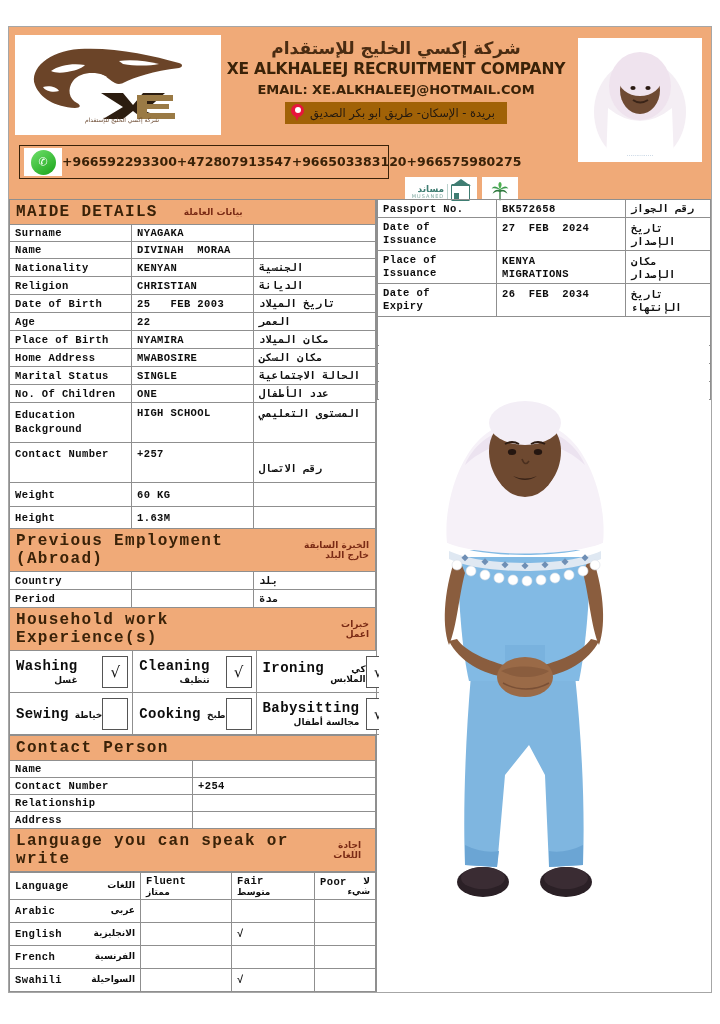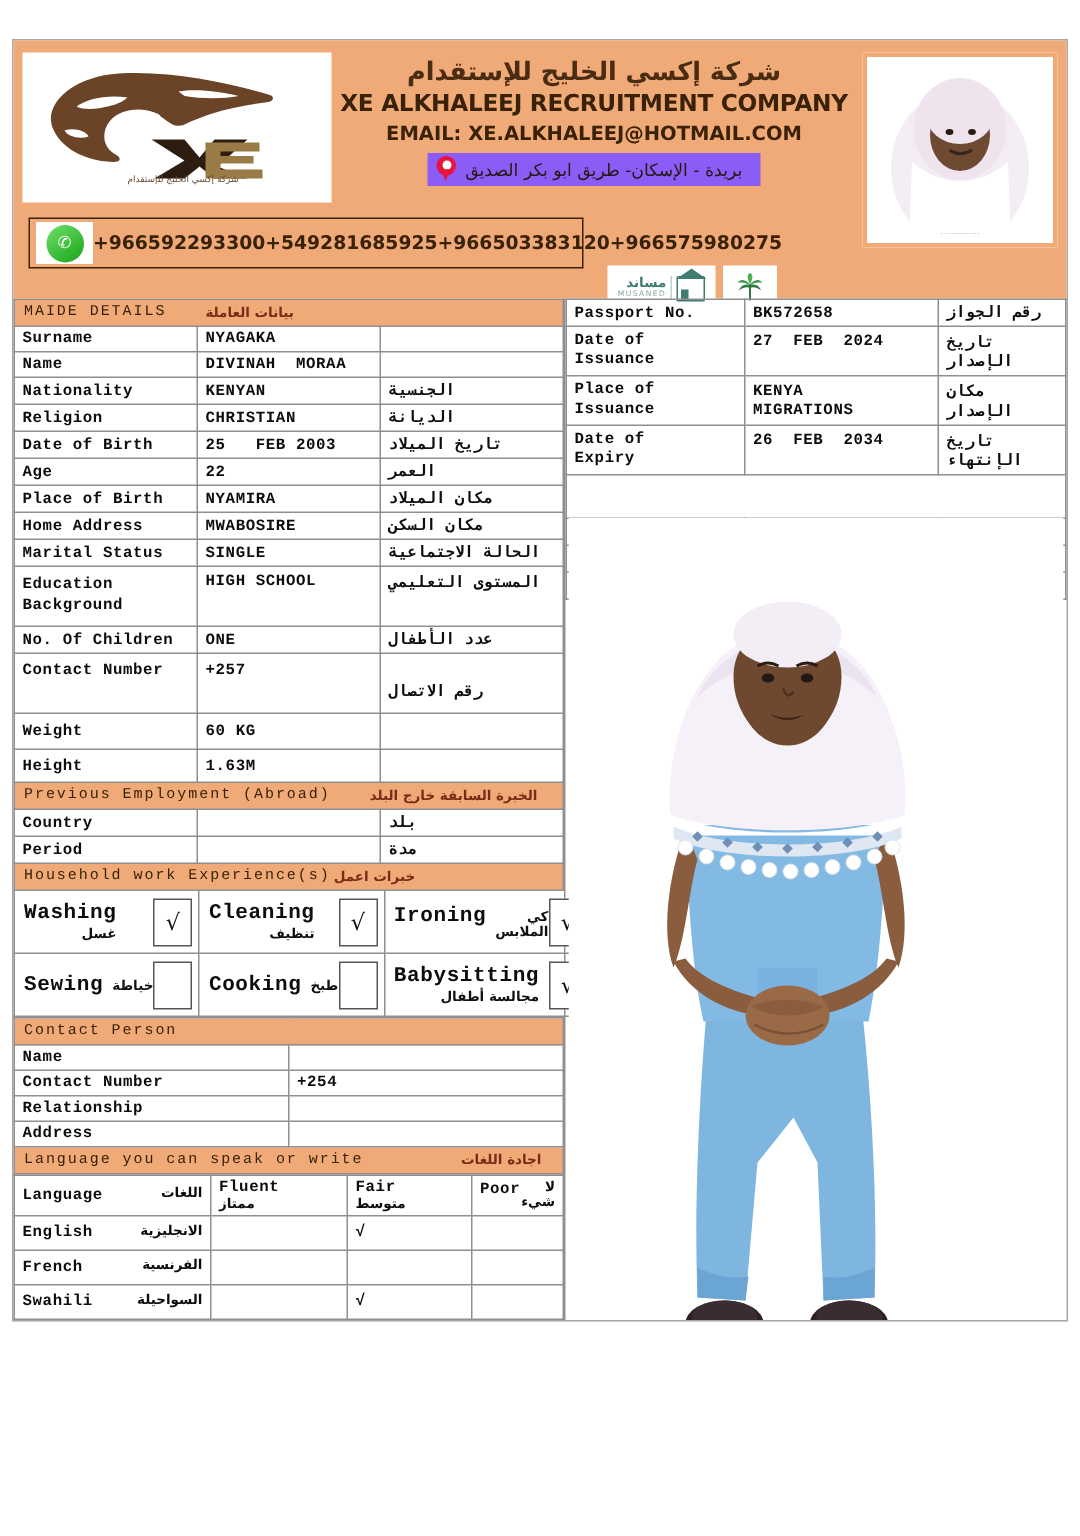--- a/index.html
+++ b/index.html
@@ -9,21 +9,21 @@
 
   
   .header{background:#f0aa78;padding:6px 6px 4px 6px;display:flex;align-items:flex-start;position:relative;height:172px;box-sizing:border-box;}
   .logo-box{width:206px;height:100px;background:#fff;display:flex;align-items:center;justify-content:center;flex:none;margin-top:2px;}
   .logo-wrap{width:190px;height:88px;position:relative;}
   .logo-sub{position:absolute;bottom:6px;left:18px;right:10px;text-align:center;font-family:"DejaVu Sans",sans-serif;font-size:6px;color:#6b4a32;letter-spacing:.5px;}
   .hd-center{flex:1;text-align:center;padding-top:4px;}
   .hd-ar{font-family:"DejaVu Sans",sans-serif;font-size:17px;color:#4a2c12;font-weight:bold;direction:rtl;line-height:1.3;}
   .hd-en{font-family:"DejaVu Sans",sans-serif;font-size:15.5px;font-weight:bold;color:#3a2208;line-height:1.4;letter-spacing:-0.2px;}
   .hd-em{font-family:"DejaVu Sans",sans-serif;font-size:13px;font-weight:bold;color:#3a2208;line-height:1.4;}
-  .addr-box{margin:3px auto 0 auto;background:#8b5cf6;display:inline-flex;align-items:center;gap:6px;padding:2px 12px 2px 6px;}
+  .addr-box{margin:3px auto 0 auto;background:#a16207;display:inline-flex;align-items:center;gap:6px;padding:2px 12px 2px 6px;}
   .pin{width:13px;height:18px;position:relative;flex:none;}
   .pin i{position:absolute;left:0;top:0;width:13px;height:13px;background:#e8143c;border-radius:50% 50% 50% 50%;}
   .pin i:after{content:"";position:absolute;left:3.5px;top:3.5px;width:6px;height:6px;background:#fff;border-radius:50%;}
   .pin u{position:absolute;left:3px;top:9px;width:0;height:0;border-left:3.5px solid transparent;border-right:3.5px solid transparent;border-top:8px solid #e8143c;}
   .addr-txt{font-family:"DejaVu Sans",sans-serif;font-size:11.5px;color:#24190f;direction:rtl;}
   .photo-box{width:124px;height:124px;background:#fff;border:3px solid #f0aa78;flex:none;margin-left:4px;margin-top:2px;overflow:hidden;position:relative;}
 
   
   .phones{position:absolute;left:10px;top:118px;width:370px;border:1.5px solid #3a2208;background:#f0aa78;display:flex;align-items:center;padding:2px 0;box-sizing:border-box;}
   .wa{width:38px;height:28px;background:#fff;display:flex;align-items:center;justify-content:center;margin-left:4px;flex:none;}
@@ -48,21 +48,21 @@
   .colL{width:368px;flex:none;border-right:1px solid #8f8f8f;box-sizing:border-box;}
   .colR{flex:1;box-sizing:border-box;position:relative;}
 
   table.t{width:100%;border-collapse:collapse;table-layout:fixed;}
   table.t td{border:1px solid #8f8f8f;padding:2px 5px;font-family:"Liberation Mono","DejaVu Sans Mono",monospace;font-size:10.5px;color:#0d0d0d;vertical-align:middle;letter-spacing:.4px;}
   td.lbl{font-weight:bold;}
   td.val{font-weight:bold;white-space:pre;}
   td.ar{font-family:"DejaVu Sans",sans-serif;font-size:9px;direction:rtl;text-align:left;font-weight:bold;color:#111;letter-spacing:0;}
   tr.sec td{background:#f0aa78;border:1px solid #8f8f8f;padding:3px 6px;}
   .sec-wrap{display:flex;align-items:center;}
-  .sec-en{font-family:"Liberation Mono","DejaVu Sans Mono",monospace;font-size:10px;font-weight:normal;color:#3a2208;letter-spacing:1.3px;}
+  .sec-en{font-family:"Liberation Mono","DejaVu Sans Mono",monospace;font-size:16px;font-weight:bold;color:#3a2208;letter-spacing:1.3px;}
   .sec-ar{font-family:"DejaVu Sans",sans-serif;font-size:9px;color:#7a2b15;direction:rtl;margin-left:26px;font-weight:bold;}
   .sec-ar.push{margin-left:auto;margin-right:8px;}
 
   
   .hh{display:grid;grid-template-columns:1fr 1fr 1fr;}
   .hh-cell{border:1px solid #8f8f8f;border-top:none;border-left:none;display:flex;align-items:center;justify-content:space-between;padding:4px 4px 4px 6px;min-height:42px;box-sizing:border-box;}
   .hh-cell:nth-child(3n+1){border-left:1px solid #8f8f8f;}
   .hh-names{display:flex;flex-direction:column;line-height:1.2;}
   .hh-en{font-family:"Liberation Mono","DejaVu Sans Mono",monospace;font-size:14px;font-weight:bold;letter-spacing:.4px;color:#0d0d0d;}
   .hh-ar{font-family:"DejaVu Sans",sans-serif;font-size:9px;direction:rtl;color:#111;font-weight:bold;}
@@ -131,21 +131,21 @@
     </div>
 
     <div class="phones">
       <div class="wa">
         <div class="wa-circ">
               <span>✆</span>
             </div>
       </div>
       <div class="ph-grid">
         <div>+966592293300</div>
-        <div>+549281685925</div>
+        <div>+472807913547</div>
         <div>+966503383120</div>
         <div>+966575980275</div>
       </div>
     </div>
 
     <div class="badges">
       <div class="badge badge-m">
         <div class="mus">
           <div class="mus-t">
             <b>مساند</b>
@@ -220,29 +220,29 @@
         <tr>
                 <td class="lbl">Home Address</td>
                 <td class="val">MWABOSIRE</td>
                 <td class="ar">مكان السكن</td>
               </tr>
         <tr>
                 <td class="lbl">Marital Status</td>
                 <td class="val">SINGLE</td>
                 <td class="ar">الحالة الاجتماعية</td>
               </tr>
+        <tr>
+                <td class="lbl">No. Of Children</td>
+                <td class="val">ONE</td>
+                <td class="ar">عدد الأطفال</td>
+              </tr>
         <tr style="height:40px">
                 <td class="lbl" style="line-height:1.25">Education<br>Background</td>
                 <td class="val" style="vertical-align:top;padding-top:4px">HIGH SCHOOL</td>
                 <td class="ar" style="vertical-align:top;padding-top:4px">المستوى التعليمي</td>
-              </tr>
-        <tr>
-                <td class="lbl">No. Of Children</td>
-                <td class="val">ONE</td>
-                <td class="ar">عدد الأطفال</td>
               </tr>
         <tr style="height:40px">
                 <td class="lbl" style="vertical-align:top;padding-top:5px">Contact Number</td>
                 <td class="val" style="vertical-align:top;padding-top:5px">+257</td>
                 <td class="ar" style="vertical-align:top;padding-top:19px">رقم الاتصال</td>
               </tr>
         <tr style="height:24px">
                 <td class="lbl">Weight</td>
                 <td class="val">60 KG</td>
                 <td class="ar"></td>
@@ -390,20 +390,31 @@
           <td style="width:72px">
             <div><span>Fair</span></div>
             <div class="lg-ar" style="text-align:left">متوسط</div>
           </td>
           <td>
             <div class="lg-h">
                     <span>Poor</span>
                     <span class="lg-ar">لا شيء</span>
                   </div>
           </td>
+        </tr>
+        <tr>
+          <td>
+                  <div class="lg-h">
+                    <span>Arabic</span>
+                    <span class="lg-ar">عربى</span>
+                  </div>
+                </td>
+          <td></td>
+          <td></td>
+          <td></td>
         </tr>
         <tr>
           <td>
                   <div class="lg-h">
                     <span>English</span>
                     <span class="lg-ar">الانجليزية</span>
                   </div>
                 </td>
           <td></td>
           <td class="tick"><span>√</span></td>

